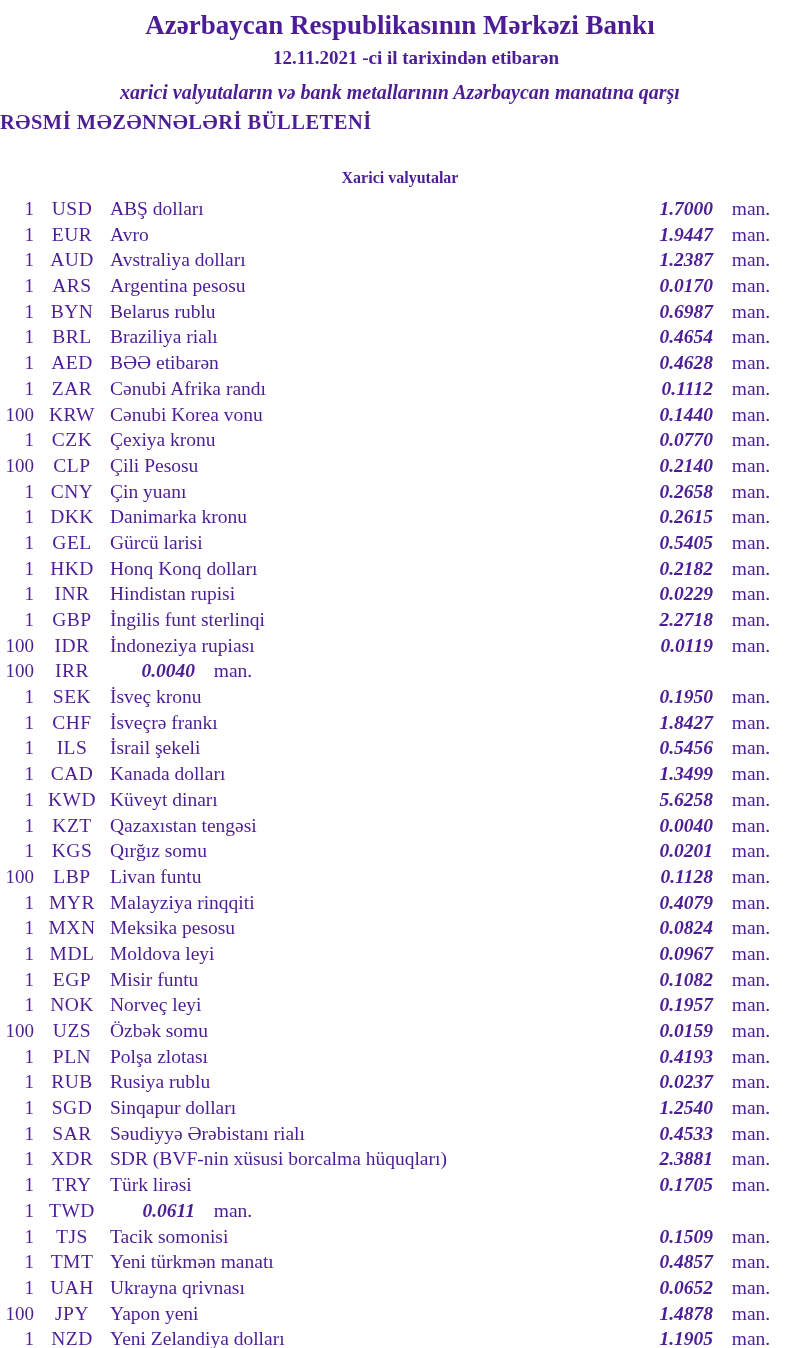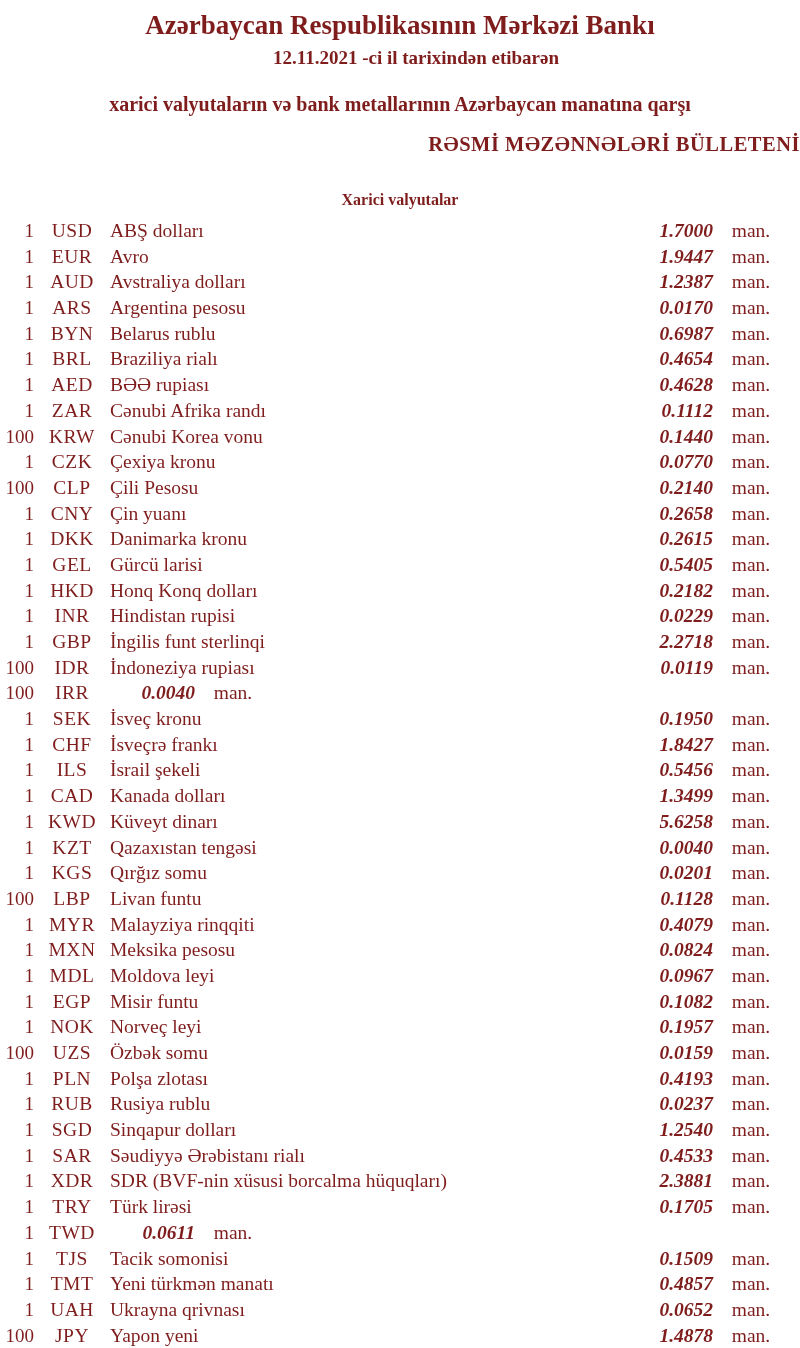--- a/index.html
+++ b/index.html
@@ -5,21 +5,21 @@
   html, body {
     margin: 0;
     padding: 0;
     background: #ffffff;
   }
   .page {
     position: relative;
     width: 800px;
     height: 1348px;
     background: #ffffff;
-    color: #7f1d1d;
+    color: #4c1d95;
     font-family: "Liberation Serif", "DejaVu Serif", serif;
     overflow: hidden;
   }
   .bank-title {
     margin-top: 8px;
     text-align: center;
     font-size: 27px;
     line-height: 34px;
     font-weight: bold;
     white-space: nowrap;
@@ -27,30 +27,31 @@
   .date-line {
     margin-top: 4px;
     text-align: center;
     padding-left: 32px; 
     font-size: 19px;
     line-height: 24px;
     font-weight: bold;
     white-space: nowrap;
   }
   .subject-line {
-    margin-top: 20px;
+    margin-top: 8px;
     text-align: center;
     font-size: 20px;
     line-height: 28px;
     font-weight: bold;
     white-space: nowrap;
+    font-style: italic;
   }
   .bulletin-title {
-    margin-top: 13px;
-    text-align: right;
+    margin-top: 3px;
+    text-align: left;
     font-size: 20.5px;
     line-height: 27px;
     font-weight: bold;
     letter-spacing: 0.5px;
     white-space: nowrap;
   }
   .section-title {
     margin-top: 28px;
     text-align: center;
     font-size: 16px;
@@ -157,21 +158,21 @@
     <span class="cell-qty">1</span>
     <span class="cell-code">BRL</span>
     <span class="cell-name">Braziliya rialı</span>
     <span class="cell-rate">0.4654</span>
     <span class="cell-unit">man.</span>
   </div>
 
   <div class="row">
     <span class="cell-qty">1</span>
     <span class="cell-code">AED</span>
-    <span class="cell-name">BƏƏ rupiası</span>
+    <span class="cell-name">BƏƏ etibarən</span>
     <span class="cell-rate">0.4628</span>
     <span class="cell-unit">man.</span>
   </div>
 
   <div class="row">
     <span class="cell-qty">1</span>
     <span class="cell-code">ZAR</span>
     <span class="cell-name">Cənubi Afrika randı</span>
     <span class="cell-rate">0.1112</span>
     <span class="cell-unit">man.</span>

